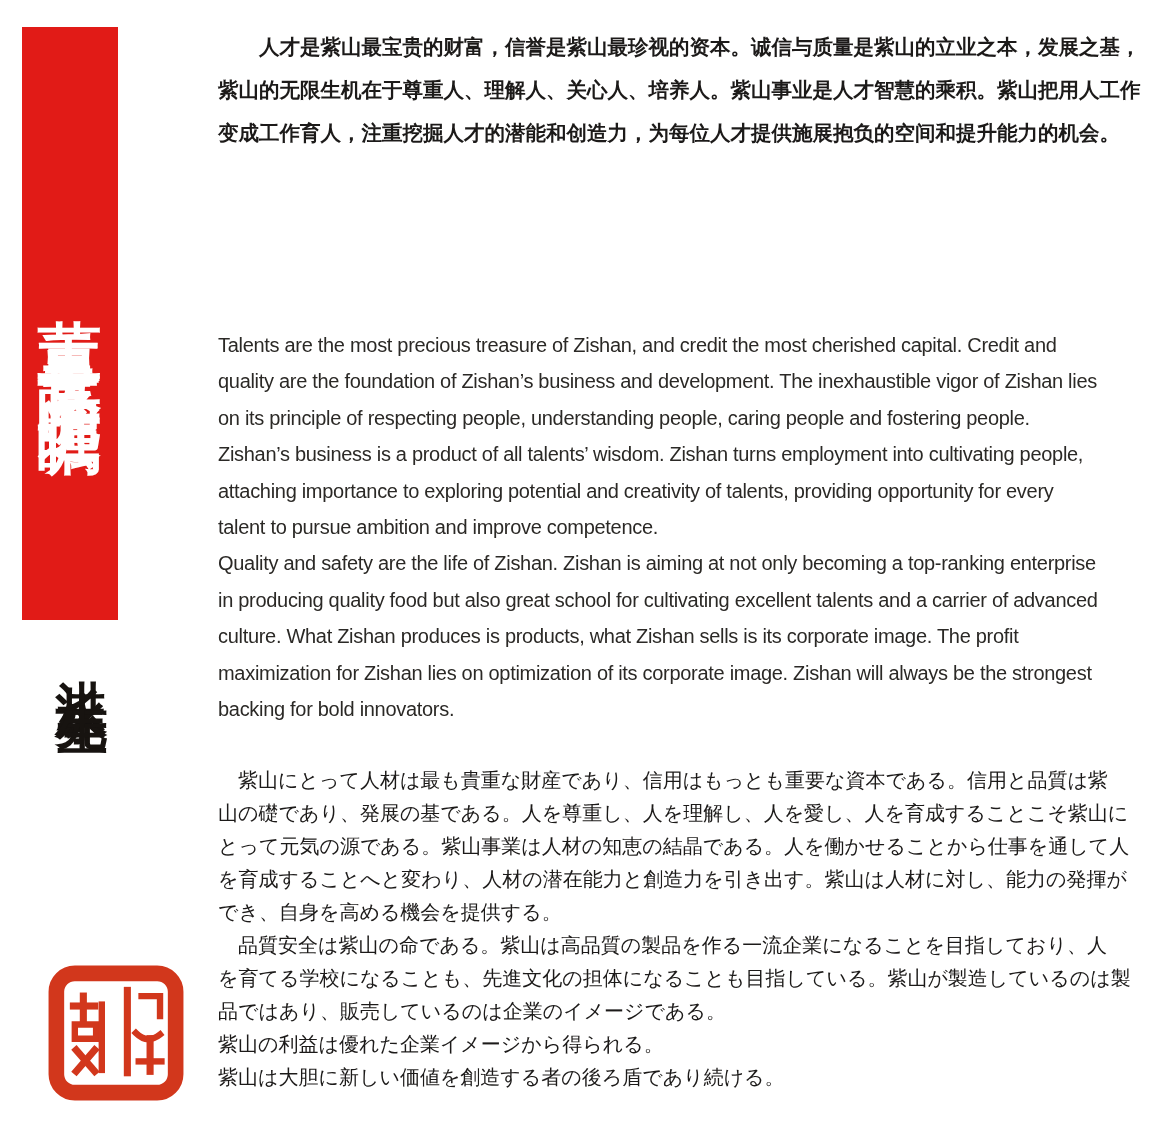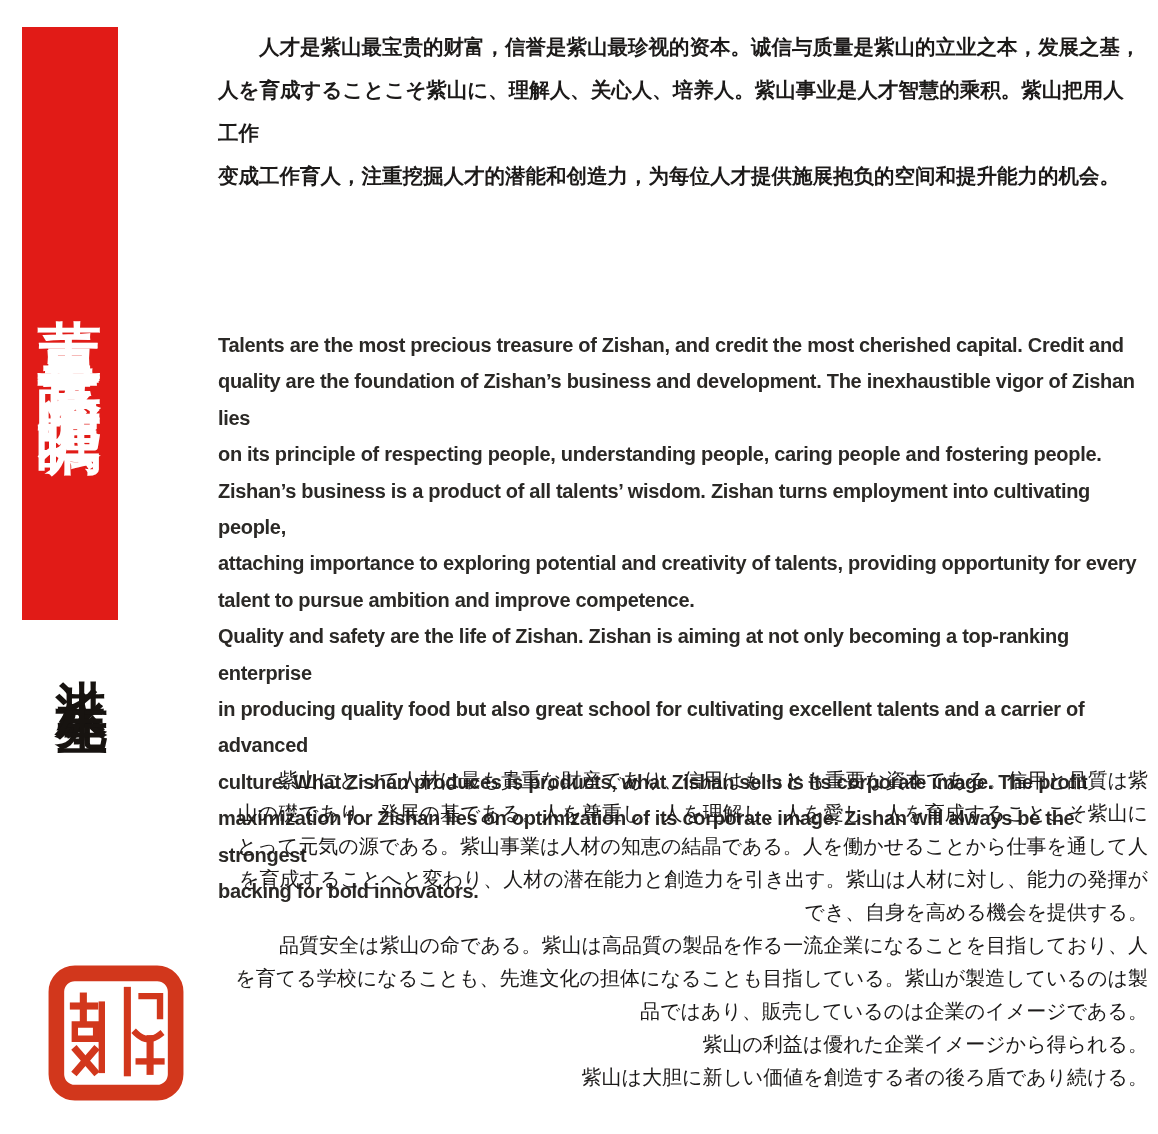--- a/index.html
+++ b/index.html
@@ -89,33 +89,32 @@
   .zh-p2 { margin: 0; }
 
   .en-block {
     position: absolute;
     top: 327px;
     width: 930px;
     color: #2b2926;
     font-size: 20px;
     line-height: 36.4px;
     letter-spacing: -0.3px;
-    font-weight: 700;
+    font-weight: 400;
   }
   .en-p { margin: 0; }
 
   .ja-block {
     position: absolute;
     top: 764px;
     width: 930px;
     color: #1c1a19;
     font-size: 20px;
     line-height: 33px;
     font-weight: 500;
-    text-align: right;
   }
 </style>
 </head>
 <body>
 
 <div class="page">
 
   <div class="banner">
     <span class="banner-text">董事长高瞻远瞩</span>
   </div>
@@ -142,21 +141,21 @@
         <path d="M74 54 v23" stroke-width="5"></path>
         <path d="M66 70 h16" stroke-width="4.5"></path>
       </g>
     </svg>
   </div>
 
   <div class="content">
 
     <div class="zh-block">
       <p class="textblock zh-p1">　　人才是紫山最宝贵的财富，信誉是紫山最珍视的资本。诚信与质量是紫山的立业之本，发展之基，
-人を育成することこそ紫山に、理解人、关心人、培养人。紫山事业是人才智慧的乘积。紫山把用人工作
+紫山的无限生机在于尊重人、理解人、关心人、培养人。紫山事业是人才智慧的乘积。紫山把用人工作
 变成工作育人，注重挖掘人才的潜能和创造力，为每位人才提供施展抱负的空间和提升能力的机会。</p>
     </div>
 
     <div class="en-block">
       <p class="textblock en-p">Talents are the most precious treasure of Zishan, and credit the most cherished capital. Credit and
 quality are the foundation of Zishan’s business and development. The inexhaustible vigor of Zishan lies
 on its principle of respecting people, understanding people, caring people and fostering people.
 Zishan’s business is a product of all talents’ wisdom. Zishan turns employment into cultivating people,
 attaching importance to exploring potential and creativity of talents, providing opportunity for every
 talent to pursue ambition and improve competence.</p>

